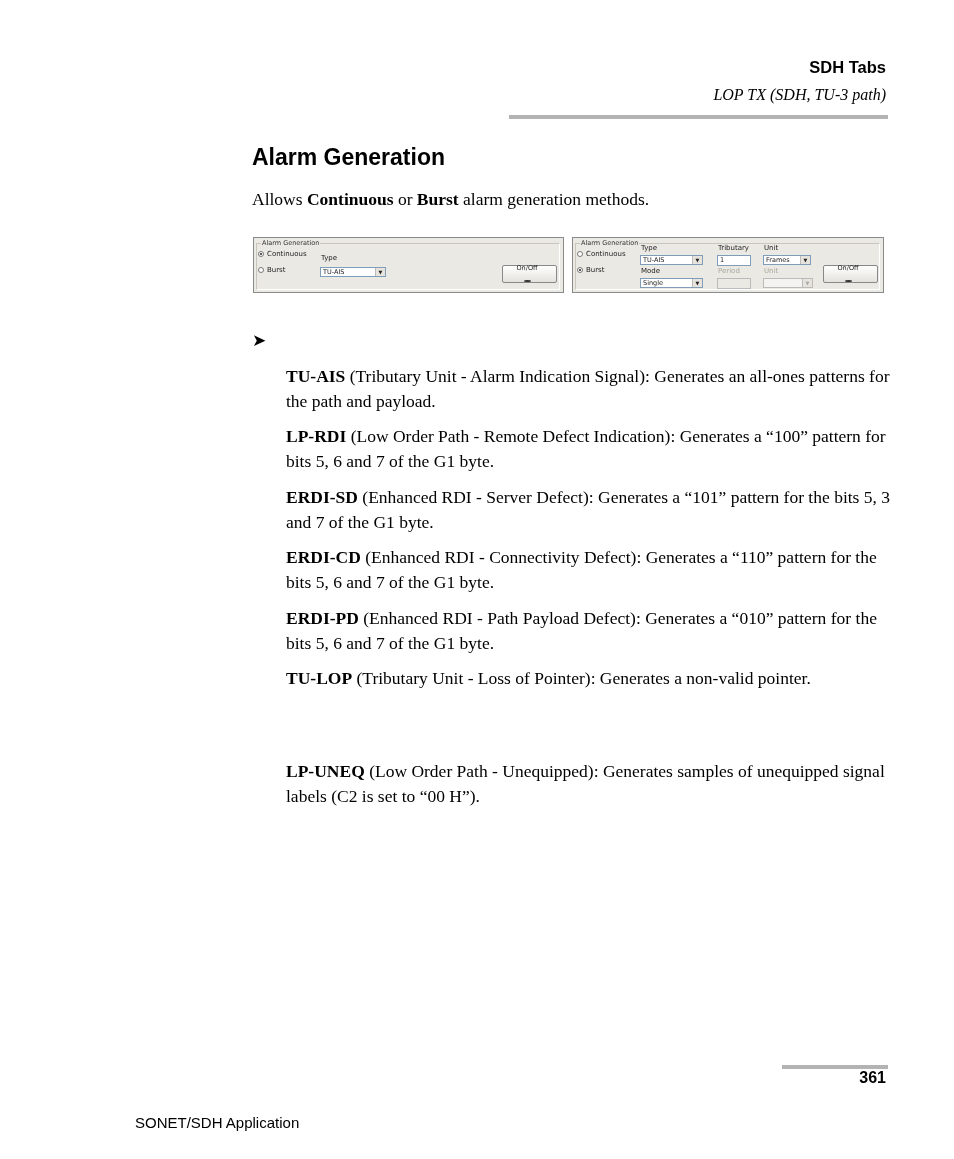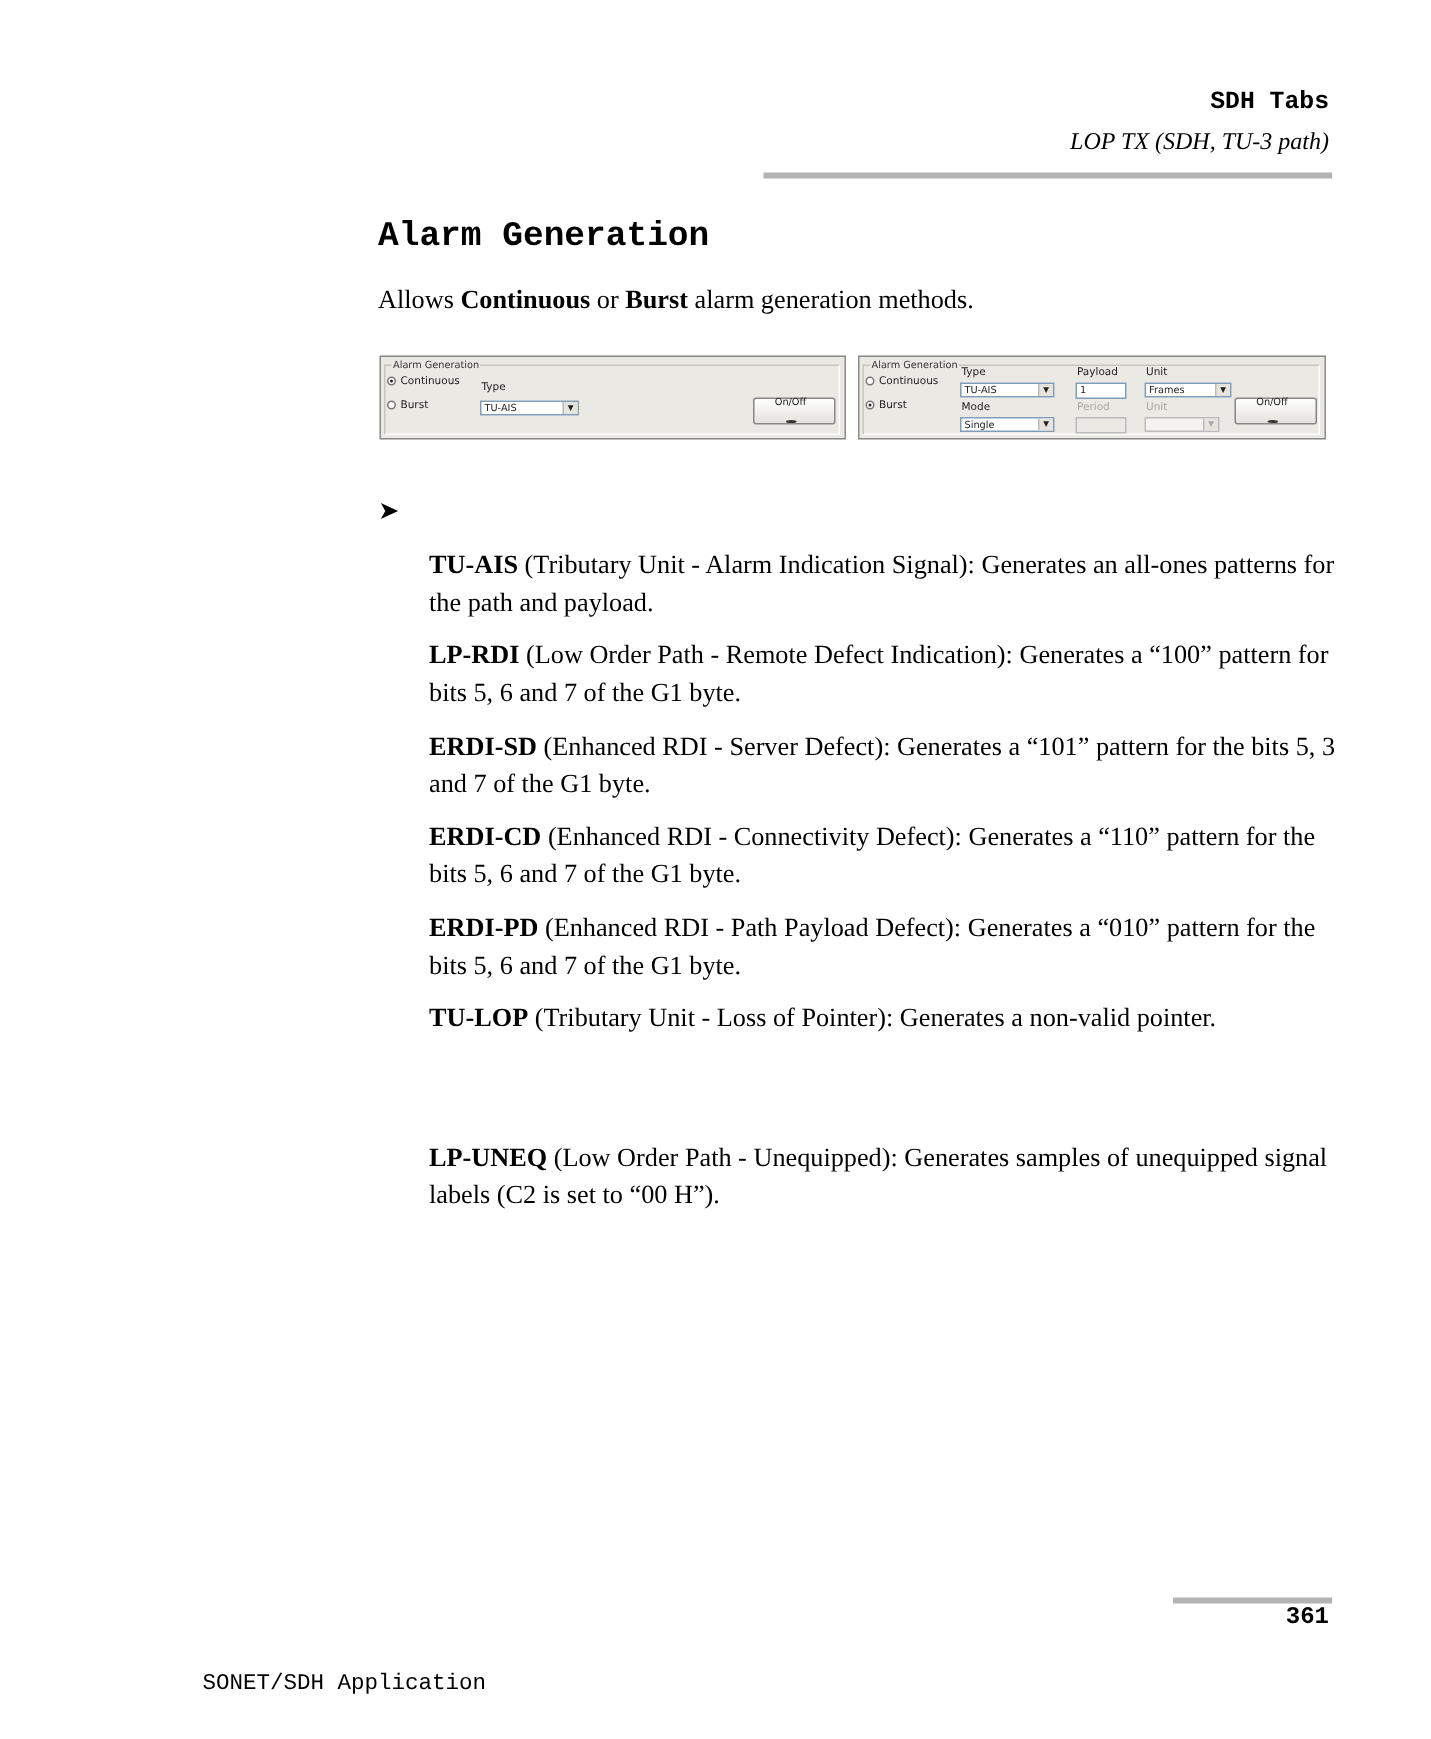--- a/index.html
+++ b/index.html
@@ -1,17 +1,17 @@
 <!DOCTYPE html>
 <html><head>
   <meta charset="utf-8">
   <style>
     html, body { margin: 0; padding: 0; background: #ffffff; }
     body { width: 954px; height: 1159px; position: relative; overflow: hidden; color: #000; }
-    .sans { font-family: Liberation Mono, monospace; }
+    .sans { font-family: Liberation Sans, sans-serif; }
     .serif { font-family: "Liberation Serif", "DejaVu Serif", serif; }
 
     .hdr-section { position: absolute; right: 68px; top: 58px; font-size: 16.5px; font-weight: bold; text-align: right; }
     .hdr-sub { position: absolute; right: 68px; top: 86px; font-size: 16px; font-style: italic; text-align: right; }
     .hdr-rule { position: absolute; left: 509px; top: 115px; width: 379px; height: 4px; background: #b3b3b3; }
 
     .title { position: absolute; left: 252px; top: 144px; font-size: 23px; font-weight: bold; margin: 0; }
     .intro { position: absolute; left: 252px; top: 189px; font-size: 17.5px; margin: 0; }
 
     
@@ -91,27 +91,27 @@
   <div class="select" style="left:67px; top:17px; width:63px;">
     <span>TU-AIS</span>
     <span class="arrow">▼</span>
   </div>
   <span class="lbl" style="left:68px; top:29px;">Mode</span>
   <div class="select" style="left:67px; top:40px; width:63px;">
     <span>Single</span>
     <span class="arrow">▼</span>
   </div>
 
-  <span class="lbl" style="left:145px; top:6px;">Payload</span>
+  <span class="lbl" style="left:145px; top:6px;">Tributary</span>
   <div class="input" style="left:144px; top:17px; width:34px;">1</div>
   <span class="lbl dis" style="left:145px; top:29px;">Period</span>
   <div class="input dis" style="left:144px; top:40px; width:34px;"></div>
 
   <span class="lbl" style="left:191px; top:6px;">Unit</span>
-  <div class="select" style="left:190px; top:17px; width:58px;">
+  <div class="select" style="left:190px; top:17px; width:48px;">
     <span>Frames</span>
     <span class="arrow">▼</span>
   </div>
   <span class="lbl dis" style="left:191px; top:29px;">Unit</span>
   <div class="select dis" style="left:190px; top:40px; width:50px; background:#f4f3ef; border-color:#bbb;">
     <span></span>
     <span class="arrow">▼</span>
   </div>
 
   <div class="onoff" style="left:250px; top:27px;">

